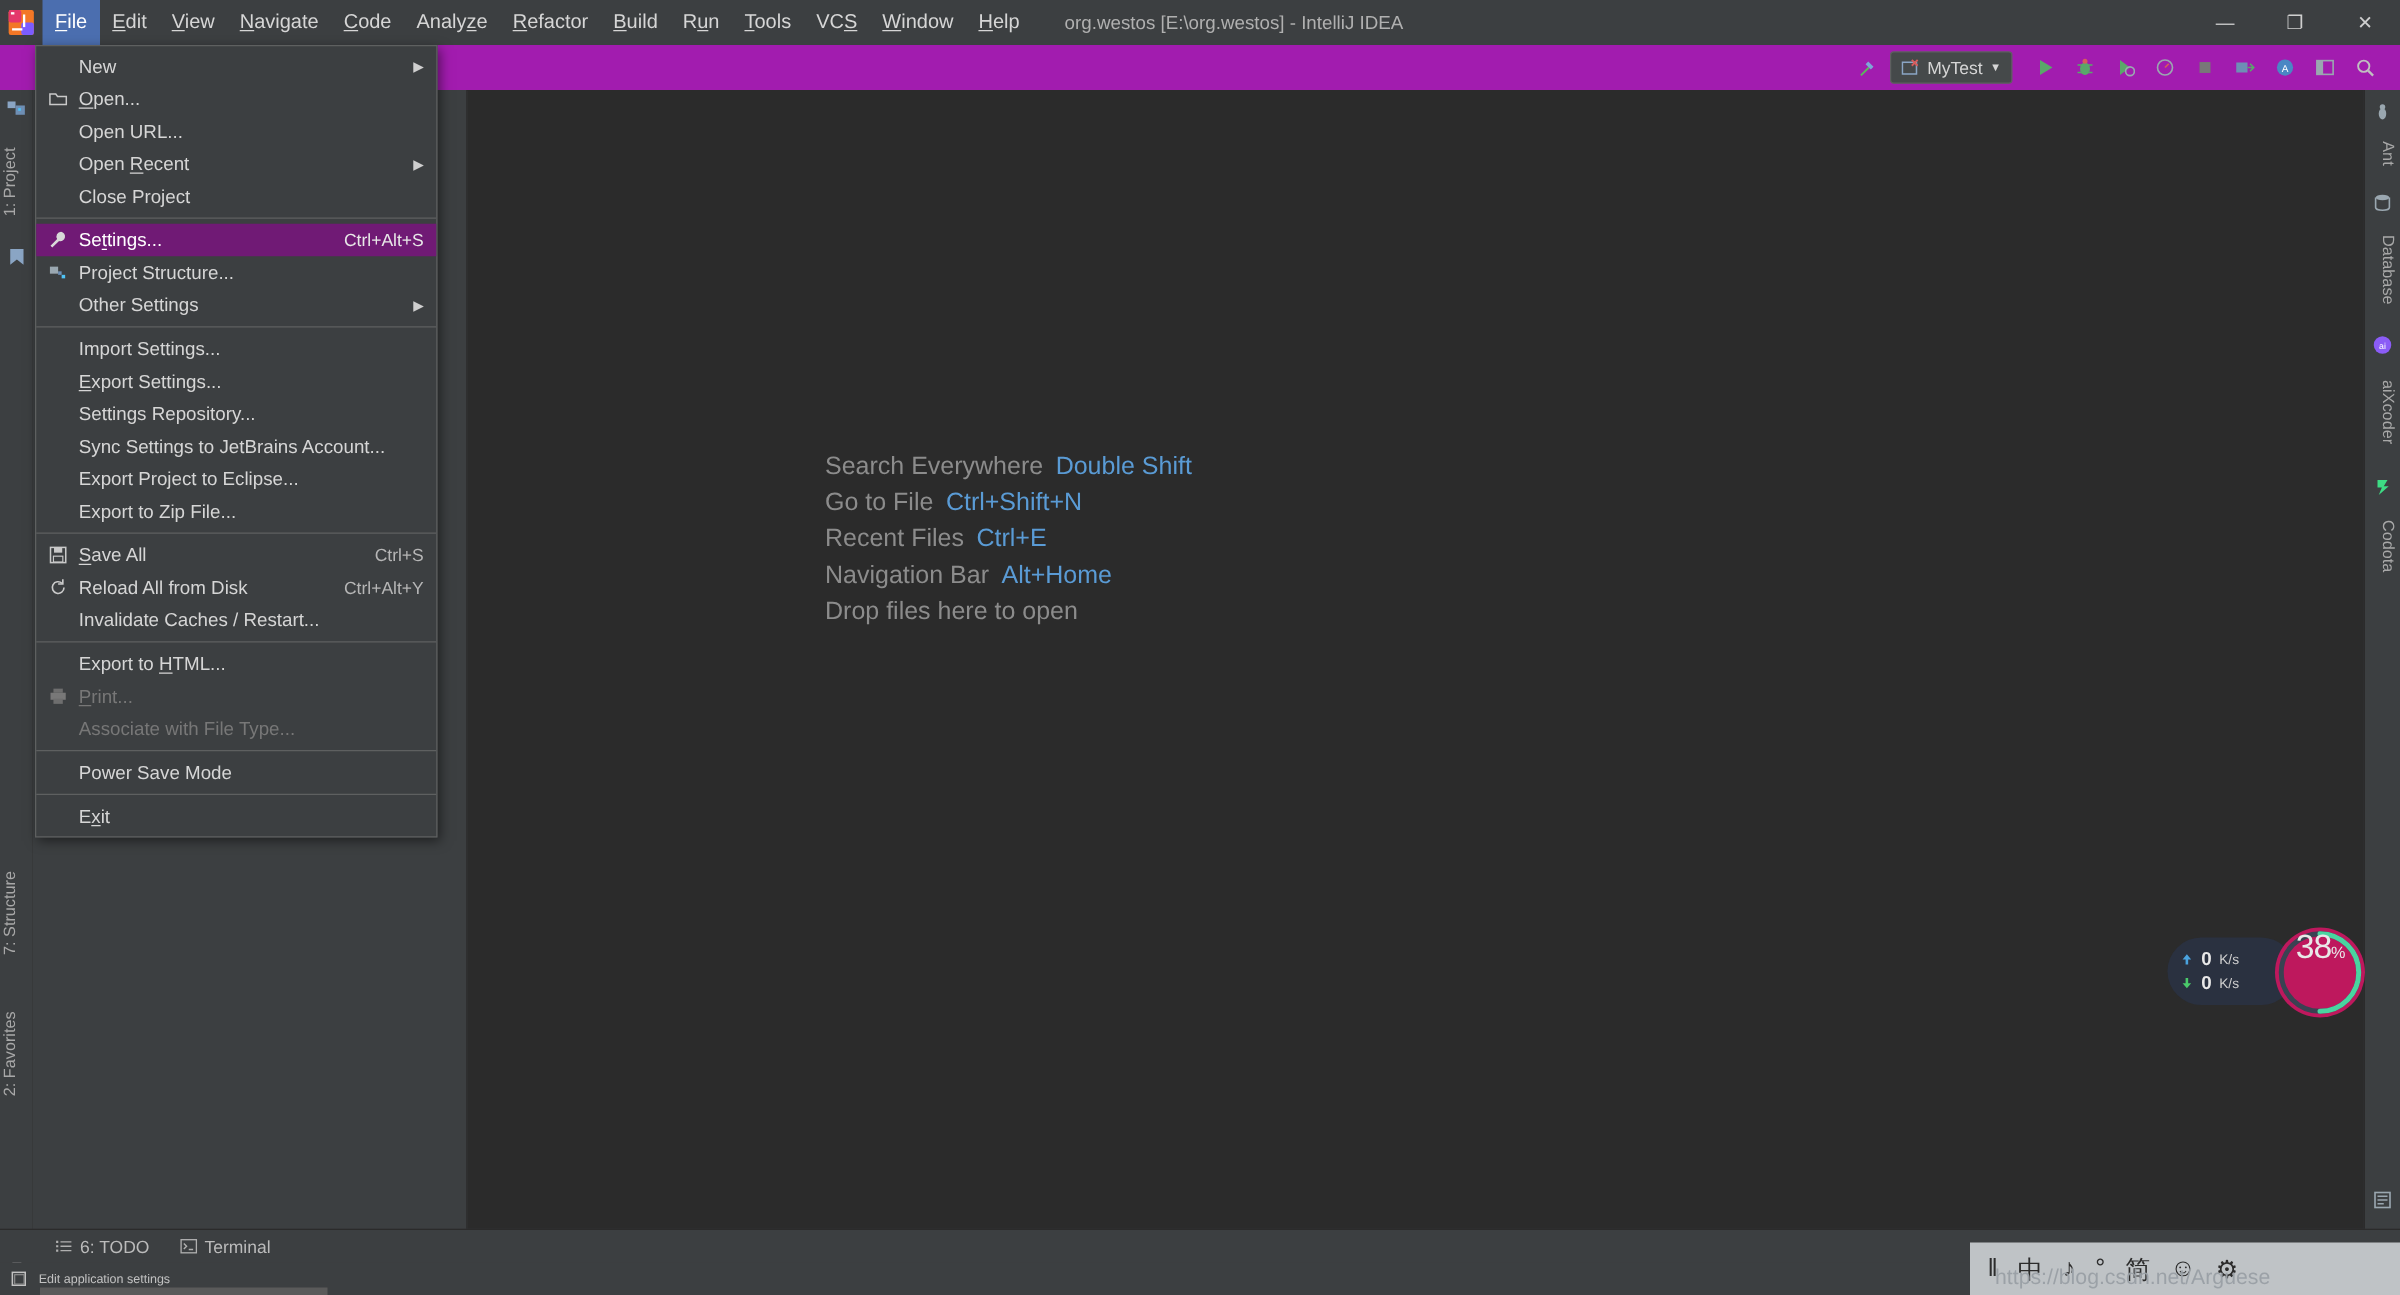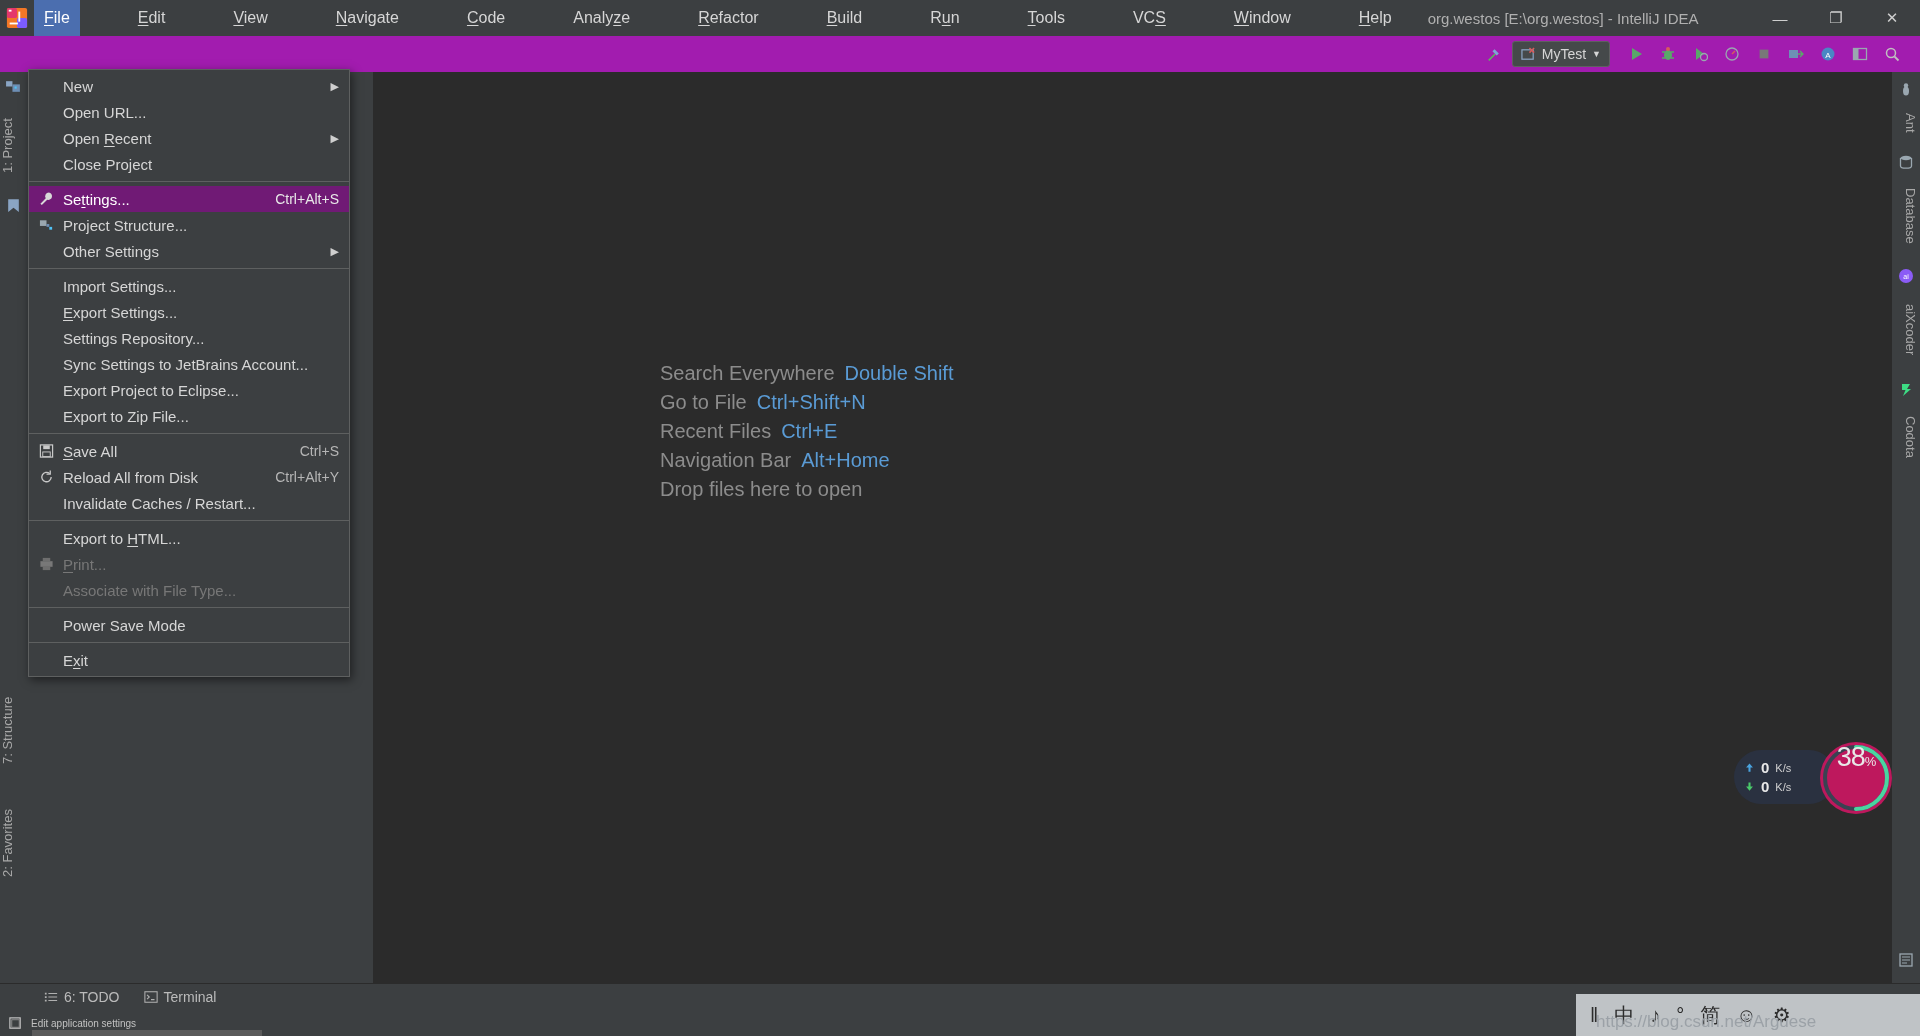--- a/index.html
+++ b/index.html
@@ -21,21 +21,21 @@
     position: absolute; top: 0; left: 0; width: 1920px; height: 36px;
     background: #3c3f41;
     display: flex; align-items: center;
     border-bottom: 1px solid #2b2b2b;
   }
   .logo {
     width: 34px; height: 36px;
     display: flex; align-items: center; justify-content: center;
   }
   .logo-svg { width: 22px; height: 22px; }
-  .menubar { display: flex; align-items: center; height: 36px; gap: 48px; }
+  .menubar { display: flex; align-items: center; height: 36px; }
   .menu-item {
     padding: 0 10px; height: 36px; line-height: 36px;
     font-size: 16px; color: #d6d6d6; cursor: default;
     white-space: nowrap;
   }
   .menu-item.active { background: #4b6eaf; color: #ffffff; }
   .menu-item u { text-decoration: underline; text-underline-offset: 2px; }
   .win-title {
     margin-left: 26px; font-size: 15px; color: #b0b0b0;
     white-space: nowrap;
@@ -133,21 +133,21 @@
   .status-text {
     font-size: 10px; color: #c2c2c2; padding-left: 8px;
     display: flex; align-items: center; gap: 8px;
   }
 
   
   .dropdown {
     position: absolute; left: 28px; top: 36px; width: 320px;
     background: #3c3f41; border: 1px solid #5e6060;
     box-shadow: 2px 3px 9px rgba(0,0,0,.5);
-    padding: 3px 0; z-index: 50; margin-top: 33px;
+    padding: 3px 0; z-index: 50;
   }
   .mrow {
     position: relative; height: 26px; display: flex; align-items: center;
     padding: 0 10px 0 34px; font-size: 15px; color: #d6d6d6;
     white-space: nowrap;
   }
   .mrow.sel { background: #701a75; color: #ffffff; }
   .mrow.dis { color: #777777; }
   .mrow .shortcut {
     margin-left: auto; padding-left: 26px; color: #b6b6b6; font-size: 14px;
@@ -426,20 +426,28 @@
   </div>
   <div class="hscroll" style="left:32px; width:230px;"></div>
 
   <div class="dropdown">
 
     <div class="mrow">
       <span>New</span>
       <span class="arrow">▶</span>
     </div>
     <div class="mrow">
+      <span class="micon">
+        <svg width="15" height="15" viewBox="0 0 16 16">
+            <path d="M1 4h5l1.5 2H15v7H1z" fill="none" stroke="#c9c9c9" stroke-width="1.3"></path>
+          </svg>
+      </span>
+      <span><u>O</u>pen...</span>
+    </div>
+    <div class="mrow">
       <span>Open URL...</span>
     </div>
     <div class="mrow">
       <span>Open <u>R</u>ecent</span>
       <span class="arrow">▶</span>
     </div>
     <div class="mrow">
       <span>Close Project</span>
     </div>
 

